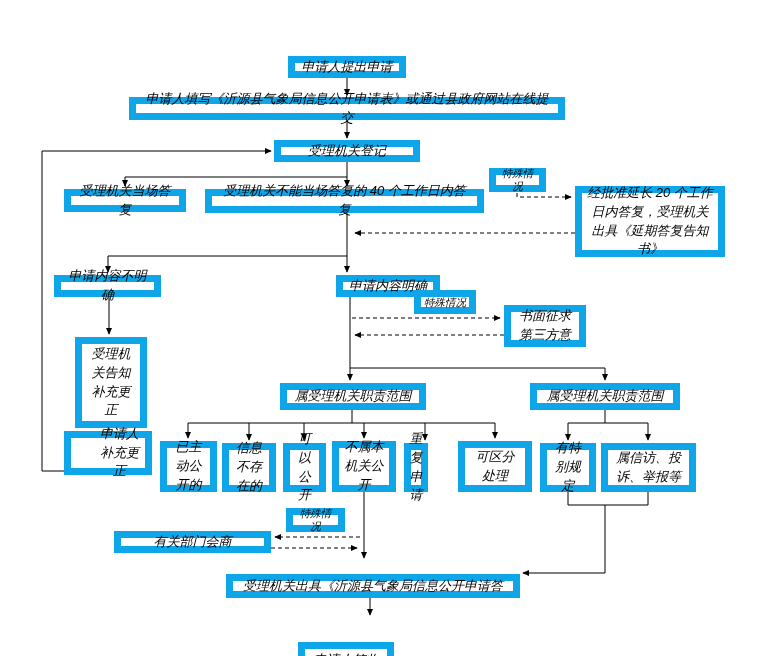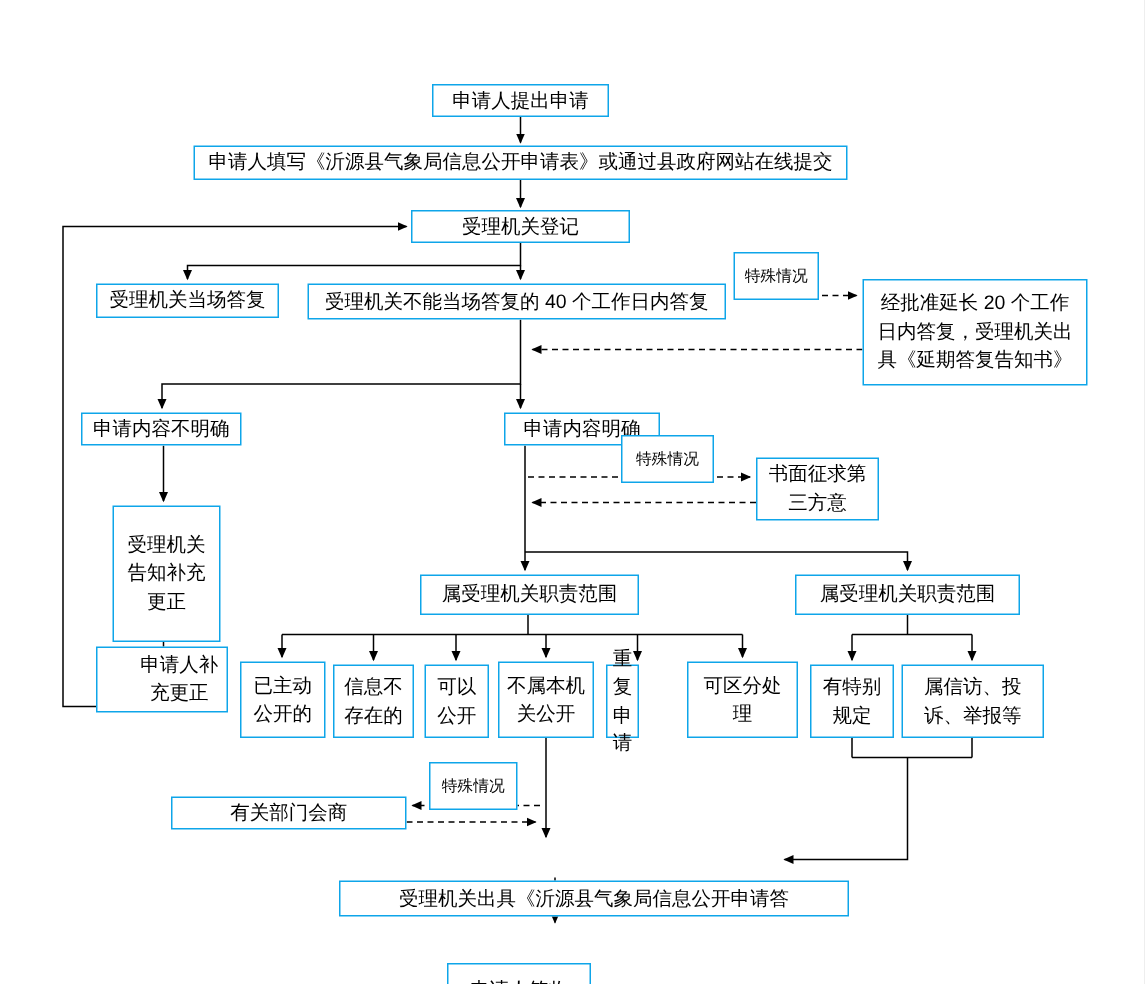--- a/index.html
+++ b/index.html
@@ -1,25 +1,25 @@
 <!DOCTYPE html>
 <html><head>
 <meta charset="utf-8">
 <style>
   html,body{margin:0;padding:0;background:#fff;}
   body{font-family:"Liberation Sans","DejaVu Sans",sans-serif;}
   #canvas{position:relative;width:763px;height:656px;background:#fff;outline:1px solid #bbb;overflow:hidden;}
   #wires{position:absolute;left:0;top:0;width:763px;height:656px;}
   .node{
     position:absolute;box-sizing:border-box;
-    border:1px solid #0ea5e9;background:#fff;color:#000;
+    border:7px solid #0ea5e9;background:#fff;color:#000;
     display:flex;align-items:center;justify-content:center;
-    text-align:center;font-size:13px;line-height:1.45;padding:2px 5px;
+    text-align:center;font-size:13px;line-height:1.45;padding:2px 5px;font-style:italic;
   }
-  .small{font-size:10.5px;line-height:1.2;padding:15px 2px;}
+  .small{font-size:10.5px;line-height:1.2;padding:5px 2px;}
 </style>
 </head>
 <body>
 
 <div id="canvas">
 
   <svg id="wires" viewBox="0 0 763 656" xmlns="http://www.w3.org/2000/svg">
     <defs>
       <marker id="ah" viewBox="0 0 10 10" refX="8" refY="5" markerWidth="7.5" markerHeight="7.5" orient="auto">
         <path d="M0,1 L9,5 L0,9 z" fill="#000"></path>
@@ -107,17 +107,17 @@
   <div class="node" style="left:458px;top:441px;width:74px;height:51px;">可区分处理</div>
 
   <div class="node" style="left:540px;top:443px;width:56px;height:49px;">有特别规定</div>
 
   <div class="node" style="left:601px;top:443px;width:95px;height:49px;">属信访、投诉、举报等</div>
 
   <div class="node small" style="left:286px;top:508px;width:59px;height:19px;">特殊情况</div>
 
   <div class="node" style="left:114px;top:531px;width:157px;height:22px;">有关部门会商</div>
 
-  <div class="node" style="left:226px;top:587px;width:340px;height:24px;">受理机关出具《沂源县气象局信息公开申请答</div>
+  <div class="node" style="left:226px;top:574px;width:294px;height:24px;">受理机关出具《沂源县气象局信息公开申请答</div>
 
   <div class="node" style="left:298px;top:618px;width:96px;height:36px;margin-top:24px;">申请人签收</div>
 
 </div>
 
 </body></html>

